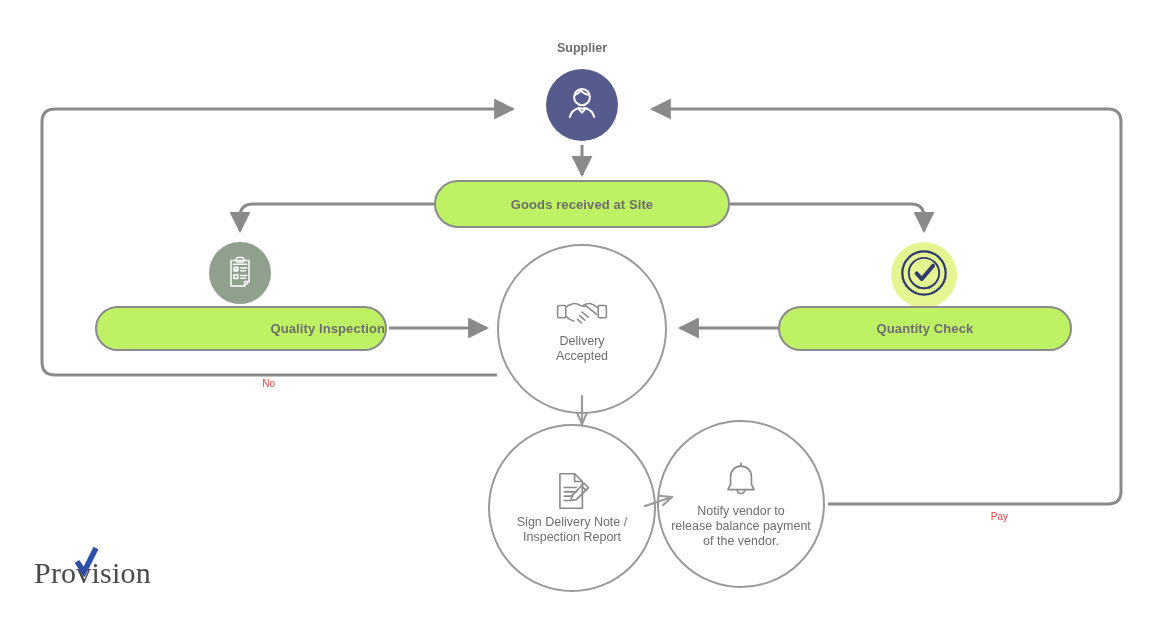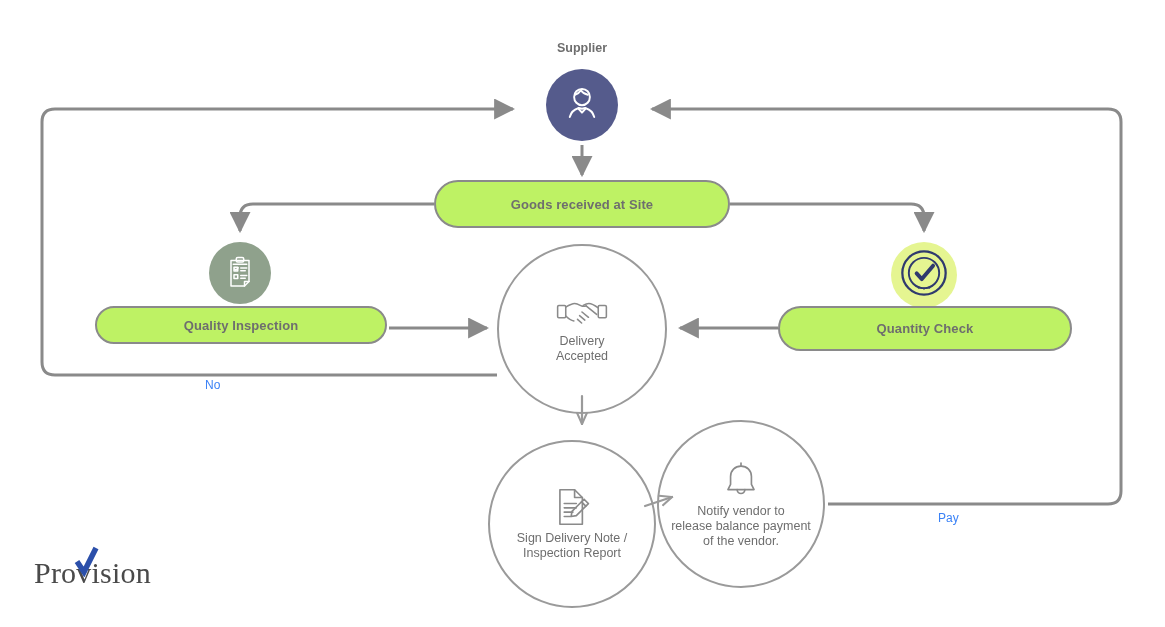--- a/index.html
+++ b/index.html
@@ -49,23 +49,23 @@
     font-size:12.5px;
     font-weight:normal;
     line-height:15px;
     text-align:center;
     padding:0 8px;
   }
 
   
   .edge-label{
     position:absolute;
-    color:#3b82f6;
-    font-size:12px;
-    text-align:left;
+    color:#ef4444;
+    font-size:10px;
+    text-align:right;
     white-space:nowrap;
   }
   .node-label{
     position:absolute;
     color:#6e6e6e;
     font-size:12.5px;
     font-weight:bold;
     text-align:center;
     white-space:nowrap;
   }
@@ -148,21 +148,21 @@
         <rect x="16" y="29" width="5" height="5"></rect>
         <path d="M25 20h8"></path>
         <path d="M25 23.5h6"></path>
         <path d="M25 30h8"></path>
         <path d="M25 33.5h6"></path>
         <path d="M15 15h18"></path>
       </svg>
     </span>
   </div>
 
-  <div class="pill" style="left:95px;top:306px;width:292px;height:38px;">
+  <div class="pill" style="left:95px;top:306px;width:292px;height:45px;justify-content:flex-end;">
     <span>Quality Inspection</span>
   </div>
 
   <div class="icon-circle" style="left:891px;top:242px;width:66px;height:66px;background:#e5f591;">
     <span>
       <svg width="52" height="52" viewBox="0 0 60 60">
         <circle cx="30" cy="30" r="25" fill="none" stroke="#2f3a6e" stroke-width="2.6"></circle>
         <circle cx="30" cy="30" r="17.5" fill="none" stroke="#2f3a6e" stroke-width="2.2"></circle>
         <path d="M21.5 30.5l6 6.5 13-15.5" fill="none" stroke="#2f3a6e" stroke-width="4.5" stroke-linecap="round" stroke-linejoin="round"></path>
         <circle cx="24" cy="47" r="1.3" fill="#2f3a6e"></circle>
@@ -189,21 +189,21 @@
         <path d="M26.5 29l5 4.5"></path>
         <path d="M12 25c3 3 6.5 5.5 10 6"></path>
       </svg>
     </span>
     <div class="cap">
       <div>Delivery</div>
       <div>Accepted</div>
     </div>
   </div>
 
-  <div class="proc-circle" style="left:488px;top:440px;width:168px;height:168px;">
+  <div class="proc-circle" style="left:488px;top:424px;width:168px;height:168px;">
     <span class="glyph">
       <svg width="38" height="40" viewBox="0 0 44 46" fill="none" stroke="#8a8a8a" stroke-width="1.9" stroke-linecap="round" stroke-linejoin="round">
         <path d="M8 3h17l9 9v31H8z"></path>
         <path d="M25 3v9h9"></path>
         <path d="M13 19h14"></path>
         <path d="M13 24h14"></path>
         <path d="M13 29h10"></path>
         <path d="M13 34h7"></path>
         <path d="M36 14l5 5-14 14-6 1 1-6z"></path>
         <path d="M33 17l5 5"></path>

